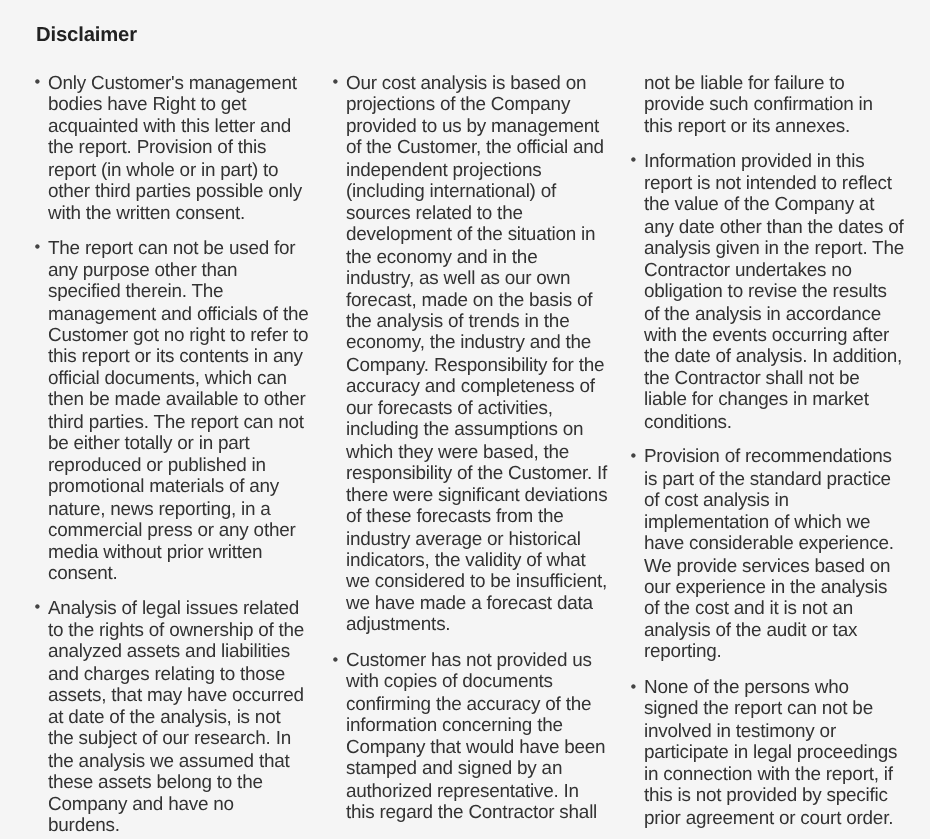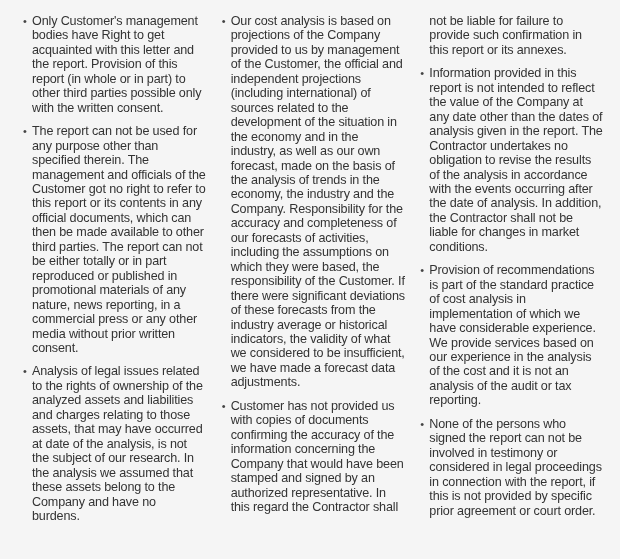--- a/index.html
+++ b/index.html
@@ -54,20 +54,21 @@
       left: -1px;
       top: 0;
       font-size: 11px;
       color: #444444;
     }
   </style>
 </head>
 <body>
 
 <div class="page">
+  <h2 class="title">Disclaimer</h2>
   <div class="columns">
     <ul class="items">
       <li>
         <span class="bullet">•</span>
         <span>Only Customer's management bodies have Right to get acquainted with this letter and the report. Provision of this report (in whole or in part) to other third parties possible only with the written consent.</span>
       </li>
       <li>
         <span class="bullet">•</span>
         <span>The report can not be used for any purpose other than specified therein. The management and officials of the Customer got no right to refer to this report or its contents in any official documents, which can then be made available to other third parties. The report can not be either totally or in part reproduced or published in promotional materials of any nature, news reporting, in a commercial press or any other media without prior written consent.</span>
       </li>
@@ -86,17 +87,17 @@
       <li>
         <span class="bullet">•</span>
         <span>Information provided in this report is not intended to reflect the value of the Company at any date other than the dates of analysis given in the report. The Contractor undertakes no obligation to revise the results of the analysis in accordance with the events occurring after the date of analysis. In addition, the Contractor shall not be liable for changes in market conditions.</span>
       </li>
       <li>
         <span class="bullet">•</span>
         <span>Provision of recommendations is part of the standard practice of cost analysis in implementation of which we have considerable experience. We provide services based on our experience in the analysis of the cost and it is not an analysis of the audit or tax reporting.</span>
       </li>
       <li>
         <span class="bullet">•</span>
-        <span>None of the persons who signed the report can not be involved in testimony or considered in legal proceedings in connection with the report, if this is not provided by specific prior agreement or court order.</span>
+        <span>None of the persons who signed the report can not be involved in testimony or participate in legal proceedings in connection with the report, if this is not provided by specific prior agreement or court order.</span>
       </li>
     </ul>
   </div>
 </div>
 
 </body></html>

